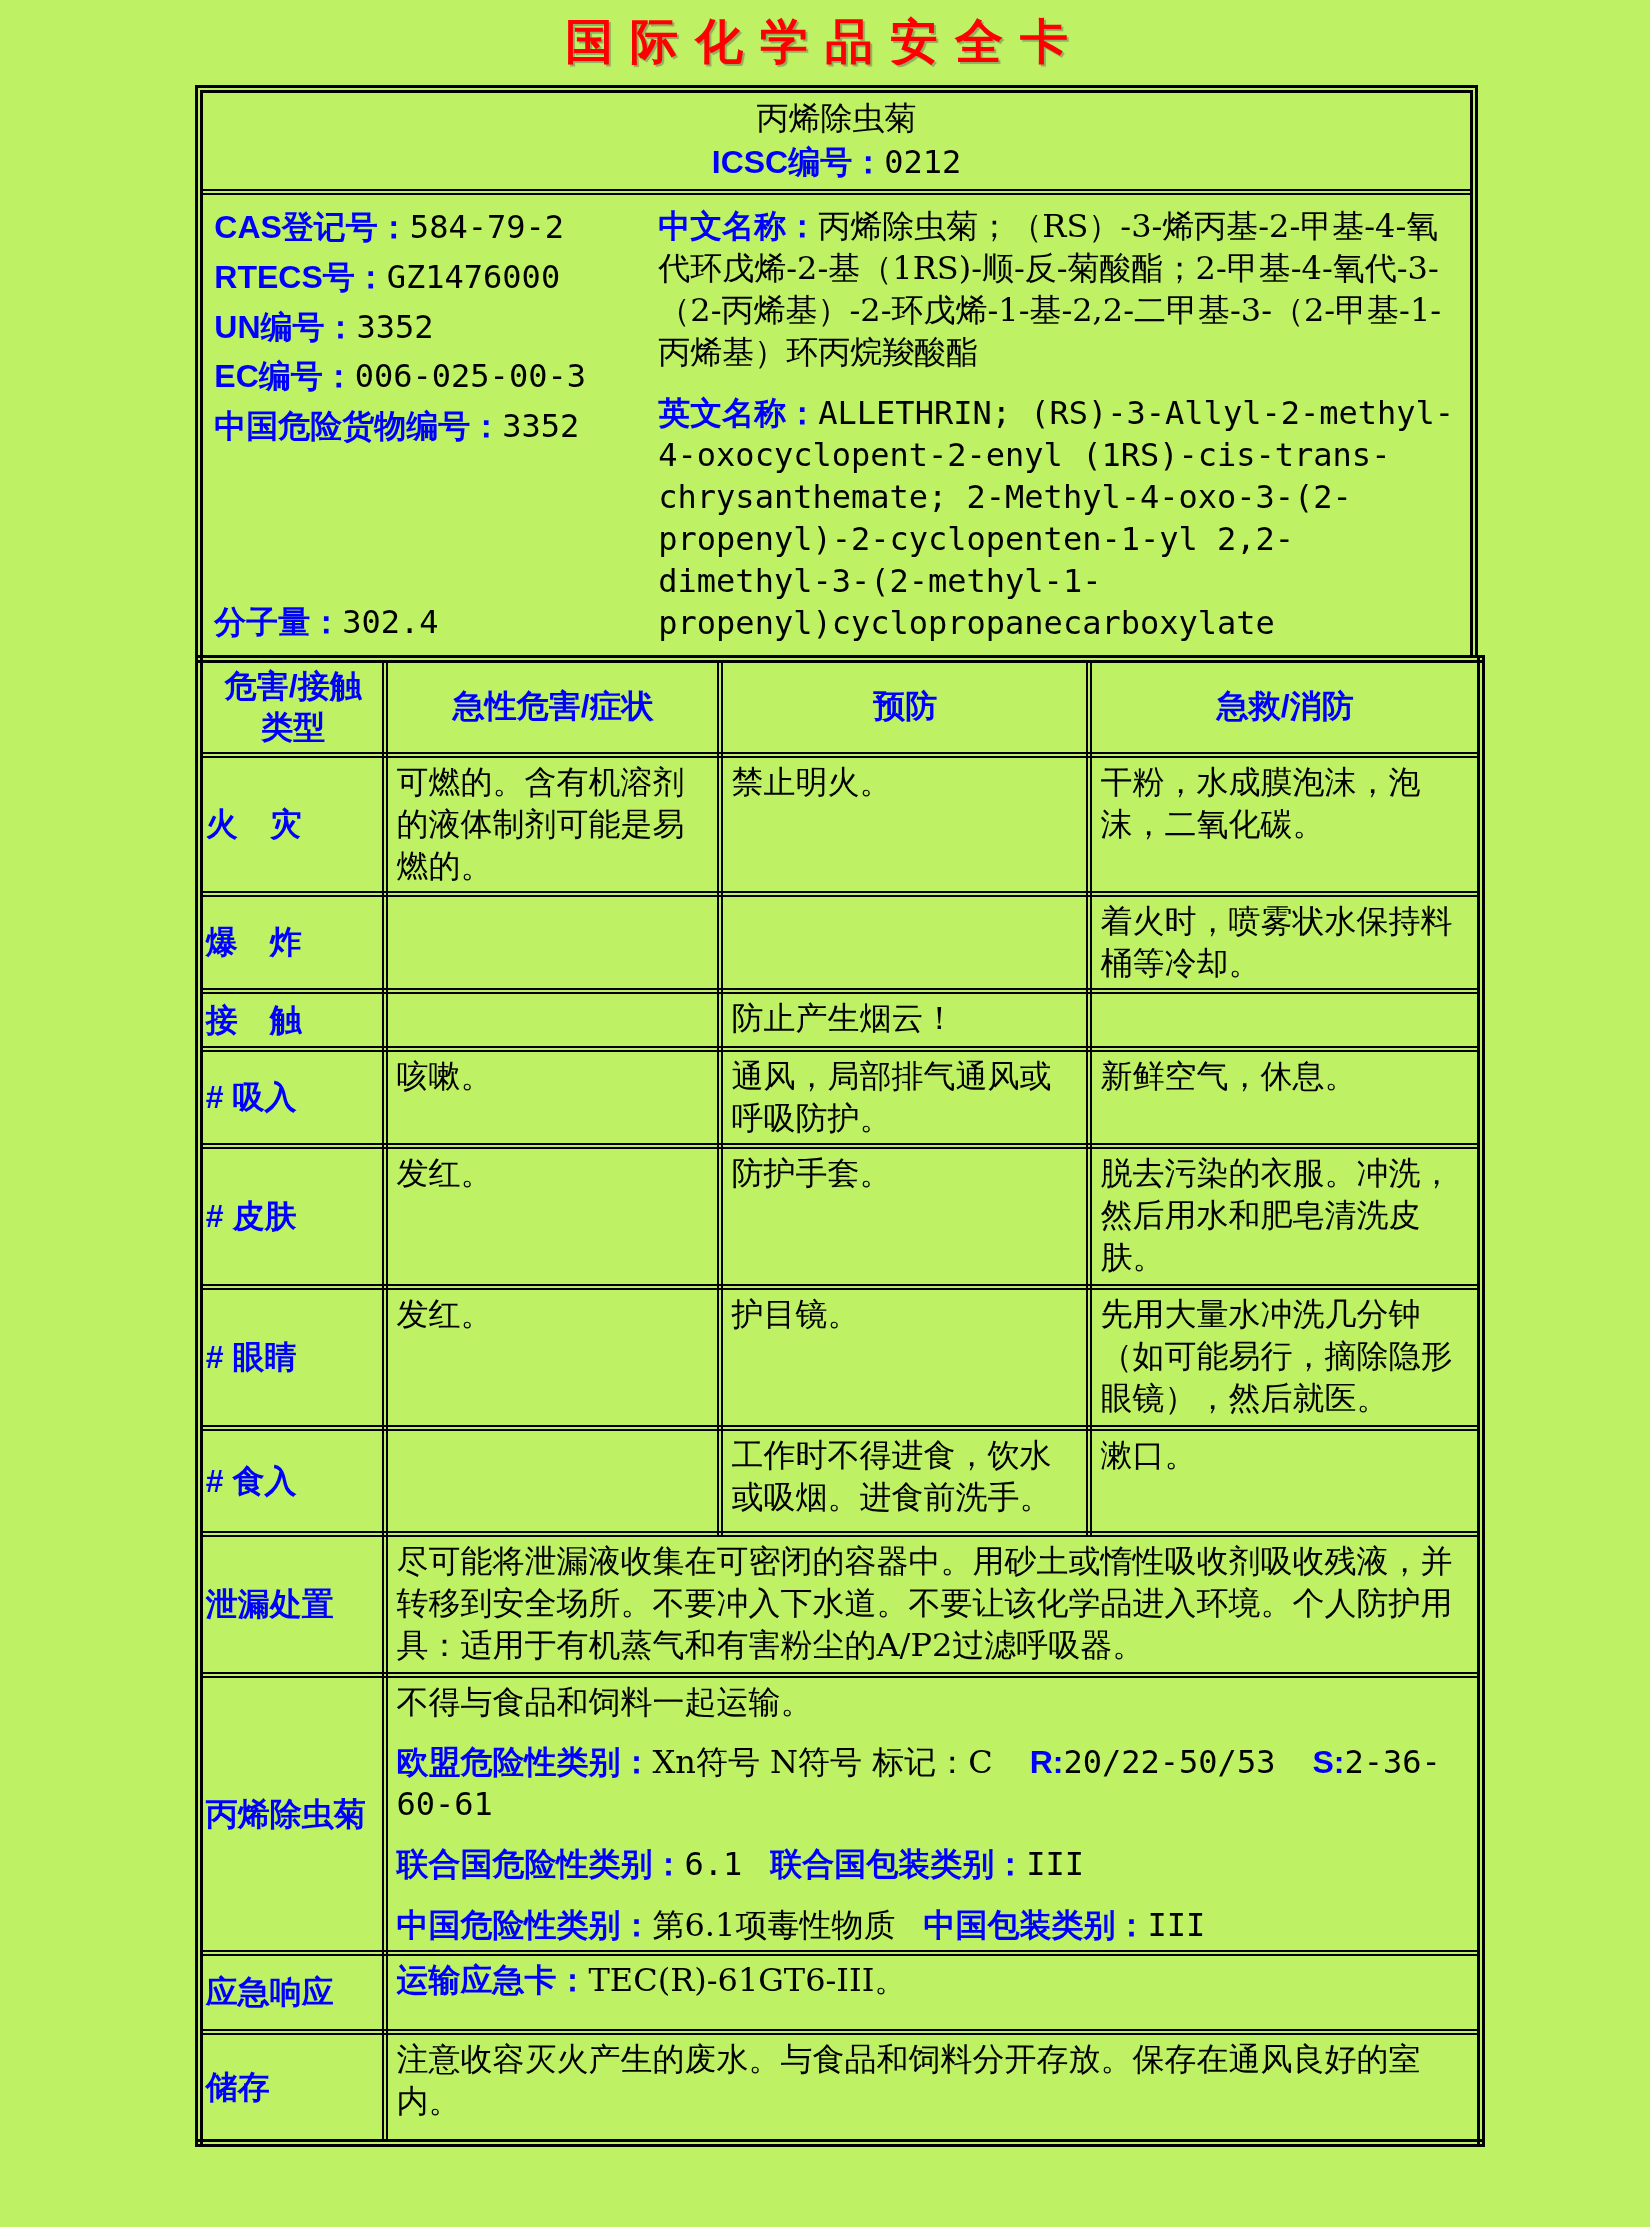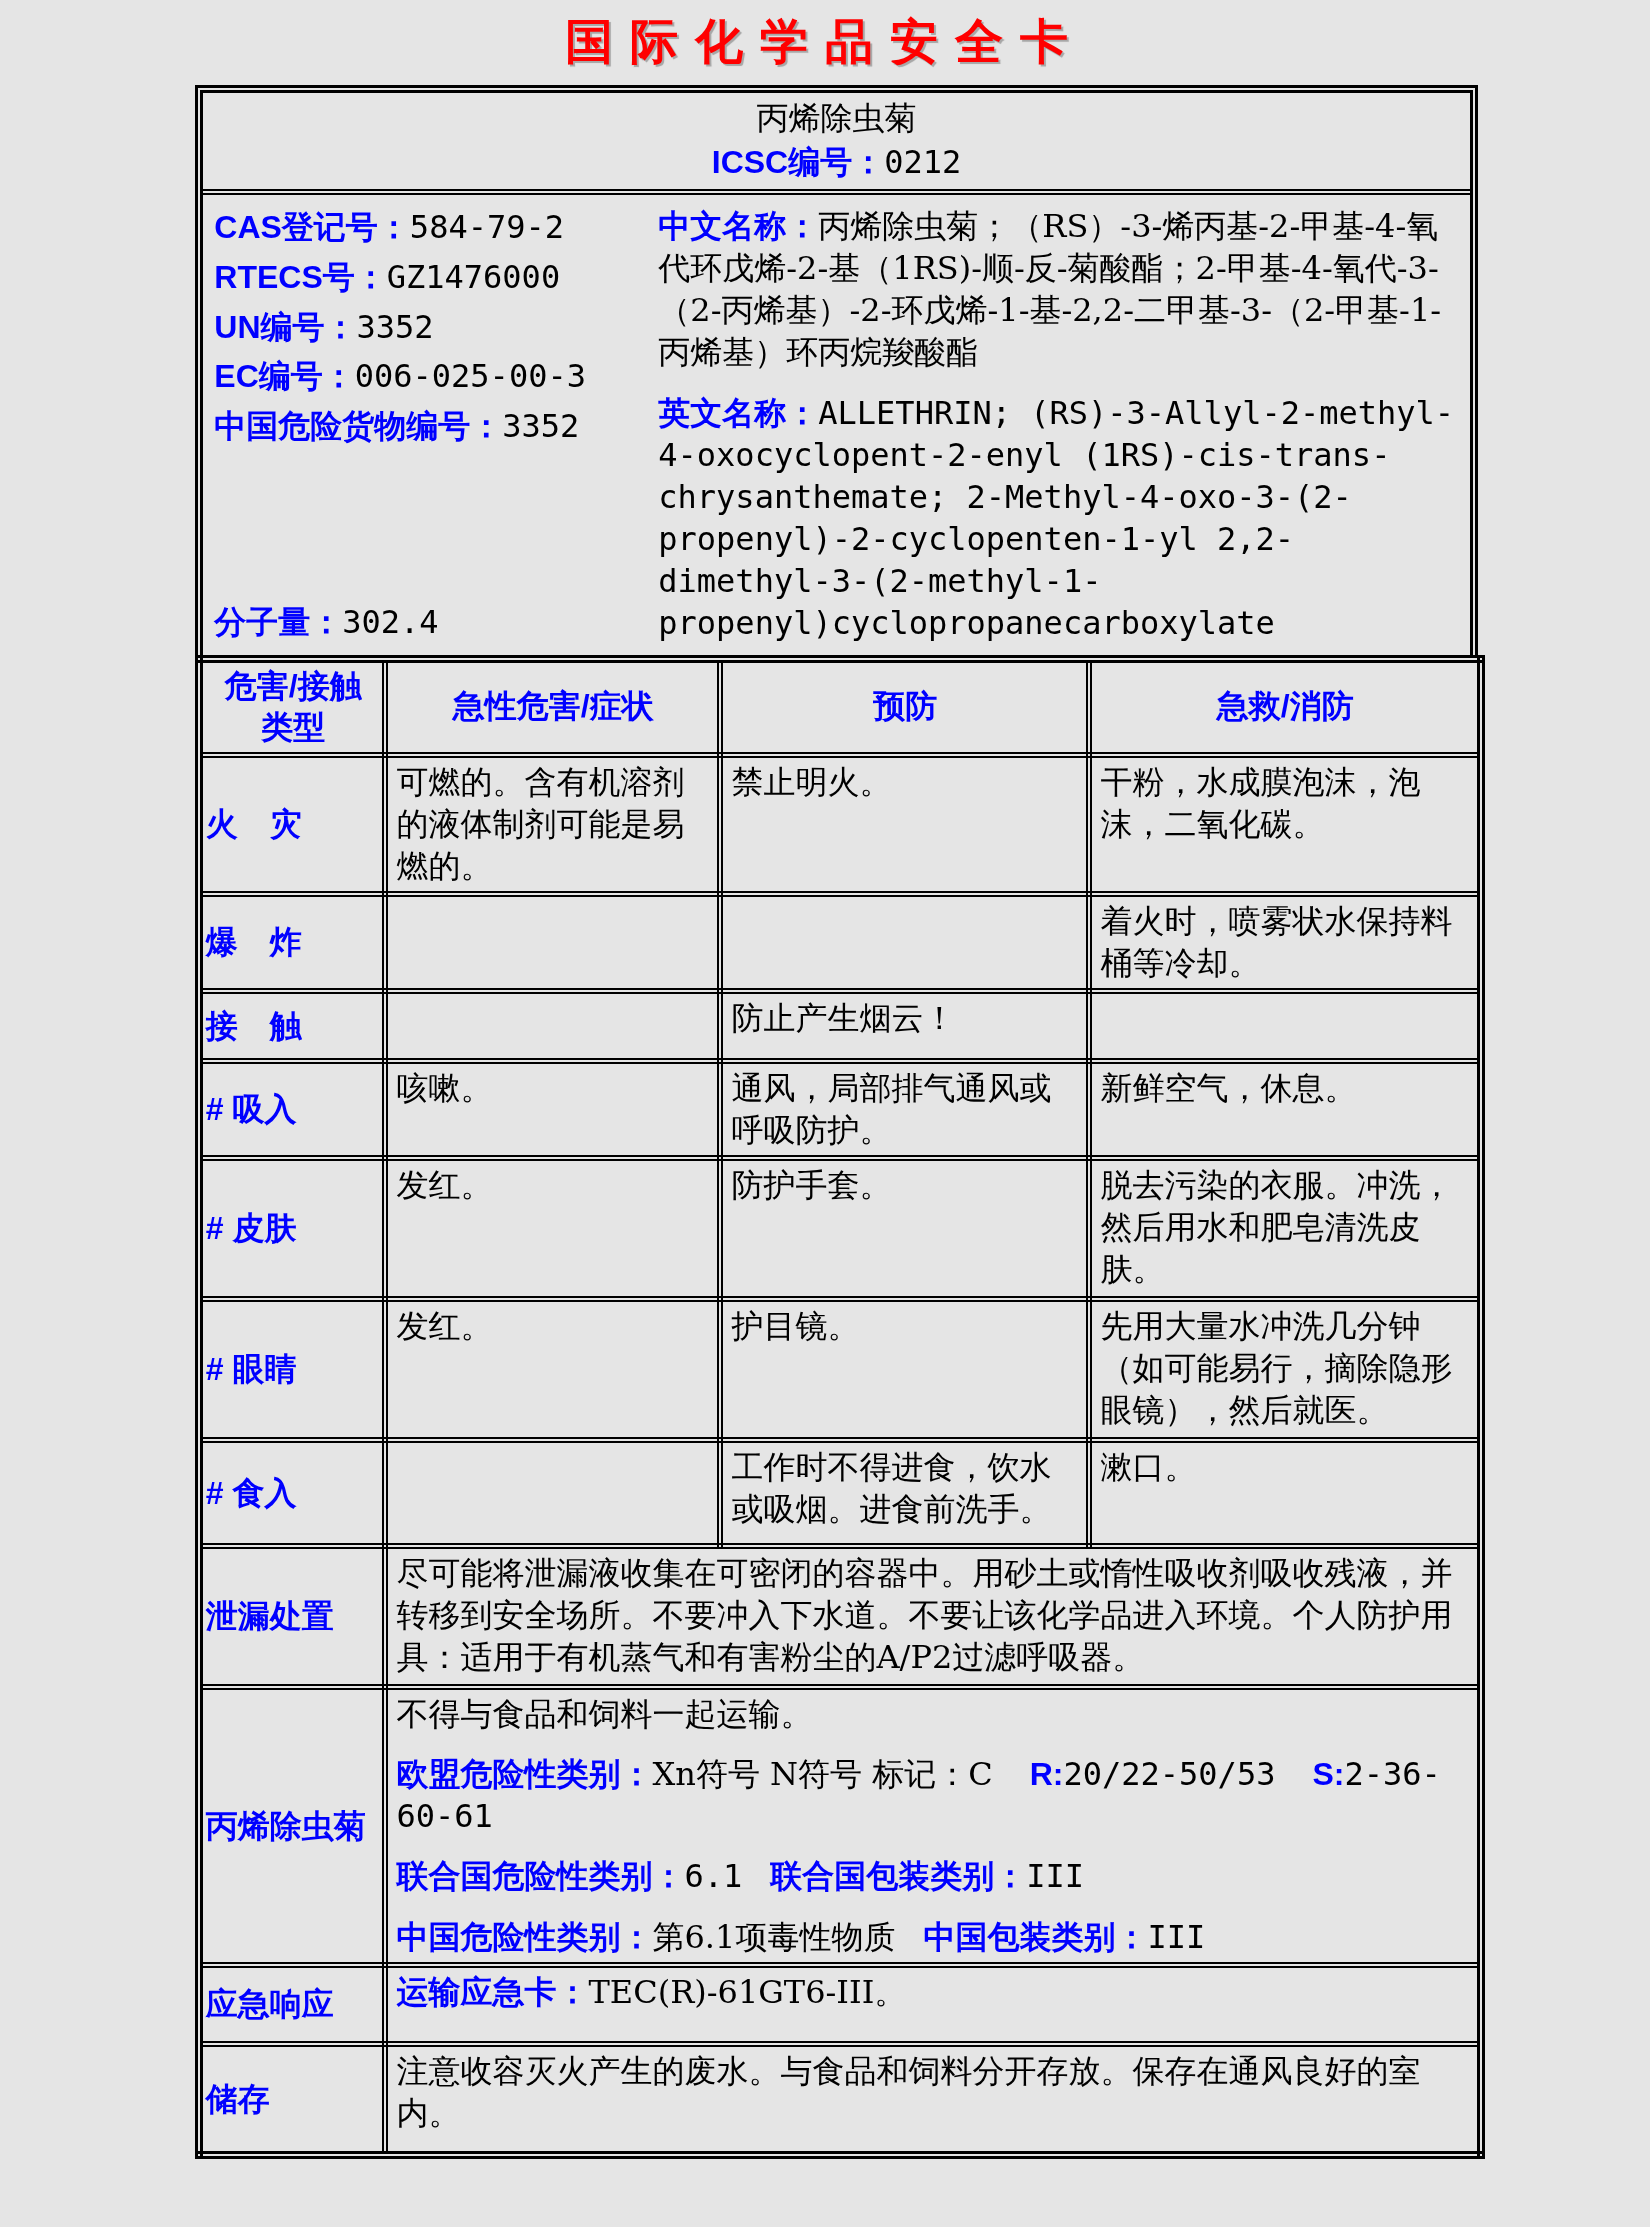--- a/index.html
+++ b/index.html
@@ -1,19 +1,19 @@
 <!DOCTYPE html>
 <html style="font-size:11.3px"><head>
 <meta charset="utf-8">
 <style>
   html,body{margin:0;padding:0;background:#ffffff;}
   .sheet{
     position:relative;
     width:1650px;height:2227px;
-    background:#e5e5e5;
+    background:#bef264;
     color:#000;
     font-family:"DejaVu Serif","Liberation Serif",serif;
   }
   
   .page-title{
     position:absolute;top:10px;left:0;width:100%;
     text-align:center;
     font-family:"Liberation Serif","DejaVu Serif",serif;
     font-weight:bold;
     font-size:48px;
@@ -70,21 +70,21 @@
   }
   .hz thead th{
     vertical-align:middle;text-align:center;
     color:#0000FF;font-weight:bold;
     font-family:"Liberation Sans","DejaVu Sans",sans-serif;
     line-height:41px;
   }
   tr.h-head{height:93px;}
   tr.h-fire{height:124px;}
   tr.h-expl{height:96px;}
-  tr.h-cont{height:70px;}
+  tr.h-cont{height:58px;}
   tr.h-inha{height:86px;}
   tr.h-skin{height:141px;}
   tr.h-eyes{height:141px;}
   tr.h-inge{height:106px;}
   tr.h-spil{height:141px;}
   tr.h-pack{height:273px;}
   tr.h-emer{height:79px;border-radius:6px;}
   tr.h-stor{height:111px;}
   .pk p{margin:0;font-size:32px;line-height:42px;}
   .pk p + p{margin-top:18.3px;}

